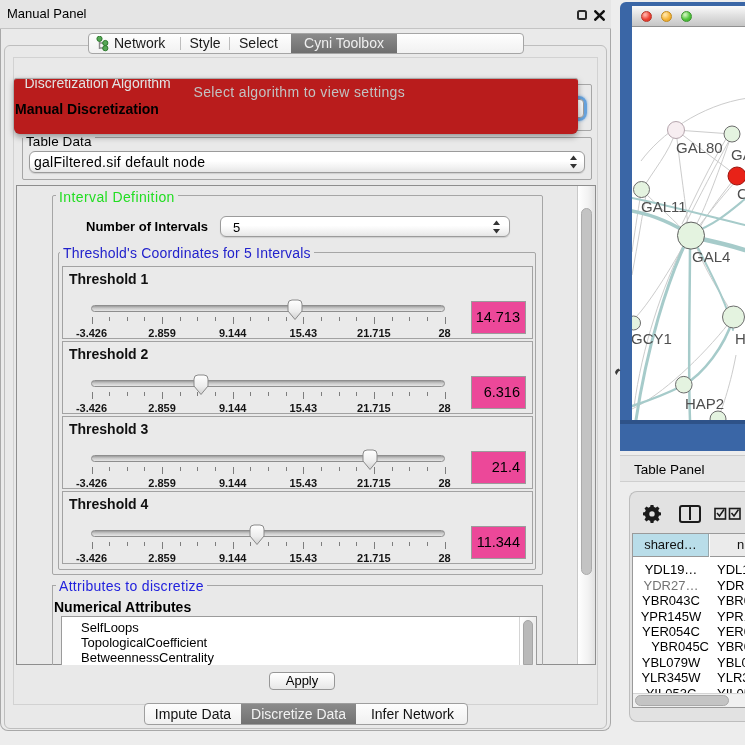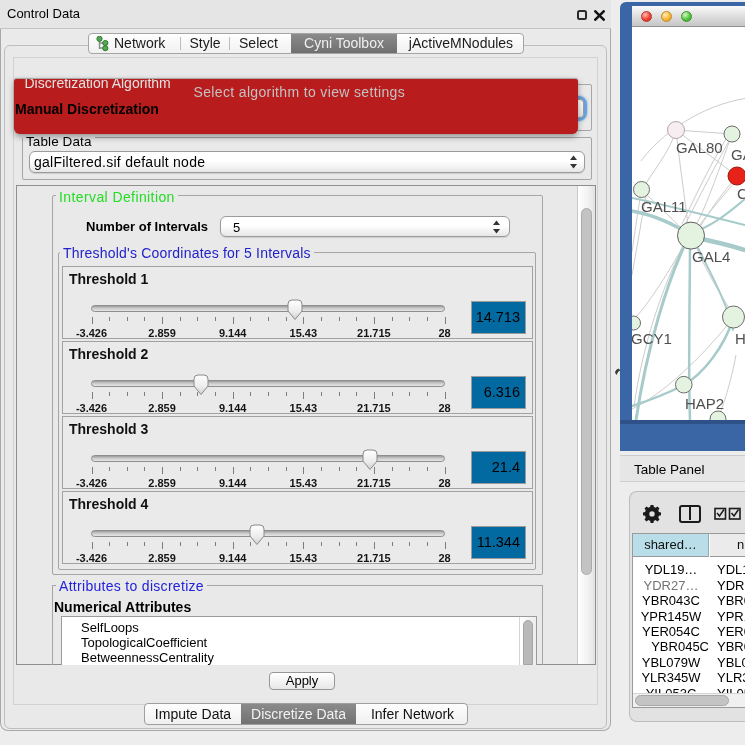--- a/index.html
+++ b/index.html
@@ -10,33 +10,33 @@
   .tlabel { position:absolute; background:#e9e9e9; padding:0 3px; font-size:14px; line-height:14px; letter-spacing:0.4px; white-space:nowrap; }
   .combo { position:absolute; border:1px solid #9b9b9b; border-radius:6px;
            background:linear-gradient(180deg,#ffffff 0%,#ffffff 45%,#f0f0f0 80%,#e6e6e6 100%);
            box-shadow:0 1px 1px rgba(0,0,0,0.12); }
   .combo .ctext { position:absolute; left:4px; top:50%; transform:translateY(-50%); font-size:14px; letter-spacing:0.25px; color:#000; white-space:nowrap; }
   .carrows { position:absolute; right:6px; top:50%; transform:translateY(-50%); }
   .blk { position:absolute; left:62px; width:471px; height:73px; border:1px solid #a2a2a2; background:#eaeaea; }
   .blk .blabel { position:absolute; left:6px; top:4px; font-weight:bold; font-size:14px; color:#111; }
   .blk .track { position:absolute; left:28px; top:38px; width:354px; height:7px; border-radius:4px;
                 background:linear-gradient(180deg,#9b9b9b 0%,#c6c6c6 40%,#e6e6e6 100%); border:1px solid #8e8e8e; }
-  .blk .vbox { position:absolute; left:408px; top:34px; width:55px; height:33px; background:#0369a1; border:1px solid #9b9b9b;
+  .blk .vbox { position:absolute; left:408px; top:34px; width:55px; height:33px; background:#ec4899; border:1px solid #9b9b9b;
                font-size:14.5px; text-align:right; line-height:31px; padding-right:5px; color:#000; }
   .tick { position:absolute; width:1px; background:#7d7d7d; }
   .slab { position:absolute; top:59.5px; font-size:11px; font-weight:bold; color:#141414; transform:translateX(-50%); white-space:nowrap; }
   .seg-sep { position:absolute; top:3px; bottom:3px; width:1px; background:#bdbdbd; }
 </style>
 </head>
 <body>
 
 <div class="abs" style="left:0; top:0; width:611px; height:731px; background:#eaeaea; border:1px solid #a8a8a8; border-top:none; border-radius:0 0 8px 8px;"></div>
 
 <div class="abs" style="left:0; top:0; width:611px; height:29px; background:#e5e5e5; border-bottom:1px solid #c4c4c4;">
-  <div class="abs" style="left:7px; top:7px; font-size:13px; line-height:13px; color:#000;">Control Data</div>
+  <div class="abs" style="left:7px; top:7px; font-size:13px; line-height:13px; color:#000;">Manual Panel</div>
   <div class="abs" style="left:577px; top:10px; width:10px; height:10px; border:2px solid #2b2b2b; border-radius:2.5px;"></div>
   <svg class="abs" style="left:594px; top:10px;" width="11" height="11" viewBox="0 0 11 11">
     <path d="M1.3 1.3 L9.7 9.7 M9.7 1.3 L1.3 9.7" stroke="#111" stroke-width="2.5" stroke-linecap="round"></path>
   </svg>
 </div>
 
 <div class="abs" style="left:4px; top:45px; width:603px; height:684px; border:1px solid #bebebe; border-radius:6px; background:#e9e9e9;"></div>
 
 <div class="abs" style="left:13px; top:57px; width:585px; height:648px; border:1px solid #d2d2d2; background:#e9e9e9;"></div>
 
@@ -273,21 +273,20 @@
     <circle cx="3.5" cy="2.8" r="2.6" fill="#55a855" stroke="#2f7a2f"></circle>
     <circle cx="9.3" cy="7" r="2.6" fill="#55a855" stroke="#2f7a2f"></circle>
     <circle cx="9.3" cy="12.2" r="2.6" fill="#55a855" stroke="#2f7a2f"></circle>
   </svg>
   <div class="abs" style="left:25px; top:0; width:66px; height:19px; line-height:19px;">Network</div>
   <div class="seg-sep" style="left:91px;"></div>
   <div class="abs" style="left:92px; top:0; width:48px; height:19px; text-align:center; line-height:19px;">Style</div>
   <div class="seg-sep" style="left:140px;"></div>
   <div class="abs" style="left:141px; top:0; width:57px; height:19px; text-align:center; line-height:19px;">Select</div>
   <div class="abs" style="left:202px; top:0; width:106px; height:19px; text-align:center; line-height:19px; background:linear-gradient(180deg,#8b8b8b,#6f6f6f); color:#efefef;">Cyni Toolbox</div>
-  <div class="abs" style="left:308px; top:0; width:128px; height:19px; text-align:center; line-height:19px;">jActiveMNodules</div>
 </div>
 
 <div class="abs" style="left:14px; top:77.5px; width:564px; height:56px; background:#b91c1c; border-top:1px solid #a9a9a9; border-radius:3px 3px 6px 6px;
      box-shadow:0 3px 6px rgba(0,0,0,0.35), 0 0 1px rgba(0,0,0,0.2); overflow:hidden;">
   <div class="abs" style="left:10.5px; top:-2.7px; font-size:14px; line-height:14px; color:#e2e2e2; white-space:nowrap;">Discretization Algorithm</div>
   <div class="abs" style="left:179.5px; top:6.3px; font-size:14px; line-height:14px; letter-spacing:0.35px; color:#c2c2c2; white-space:nowrap;">Select algorithm to view settings</div>
   <div class="abs" style="left:1px; top:23px; font-size:14px; line-height:14px; font-weight:bold; color:#000; white-space:nowrap;">Manual Discretization</div>
 </div>
 
 <div class="abs" style="left:620px; top:2px; width:125px; height:449px; background:#3a66a6; border-radius:6px 0 0 0;"></div>

